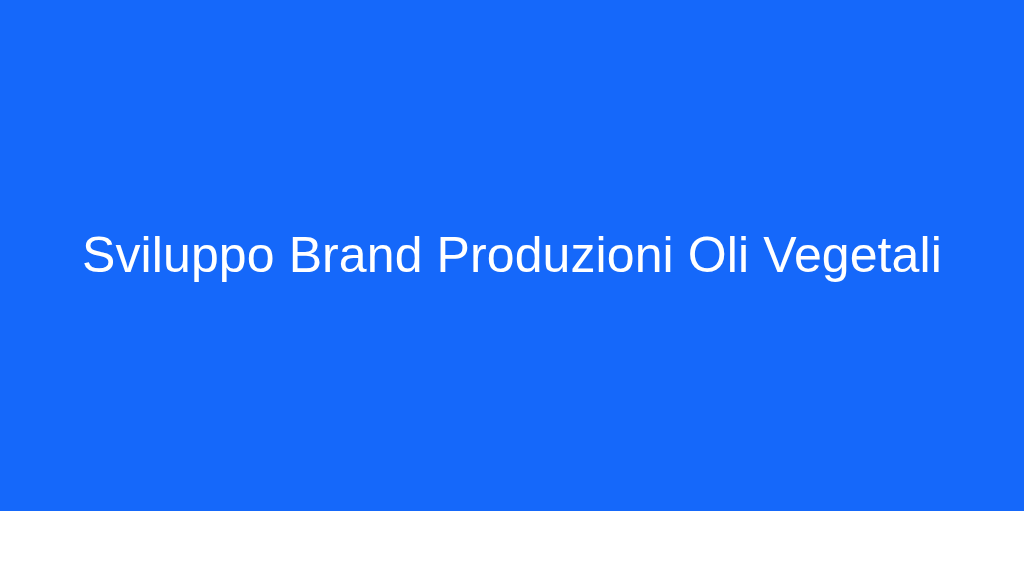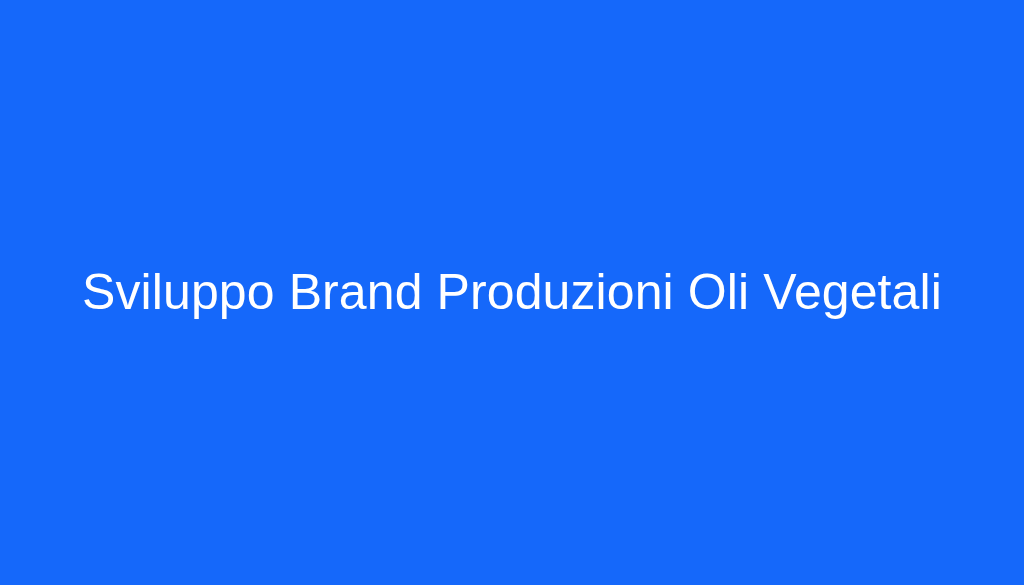--- a/index.html
+++ b/index.html
@@ -14,21 +14,21 @@
     overflow: hidden;
     font-family: "Liberation Sans", sans-serif;
     background: #ffffff;
   }
 
   
   .banner {
     position: relative;
     box-sizing: border-box;
     width: 1024px;
-    height: 585px;
+    height: 511px;
     background-color: #1568fa;
     display: flex;
     align-items: center;
     justify-content: center;
     text-align: center;
     padding: 0 48px;
   }
 
   .banner-inner {
     display: block;

